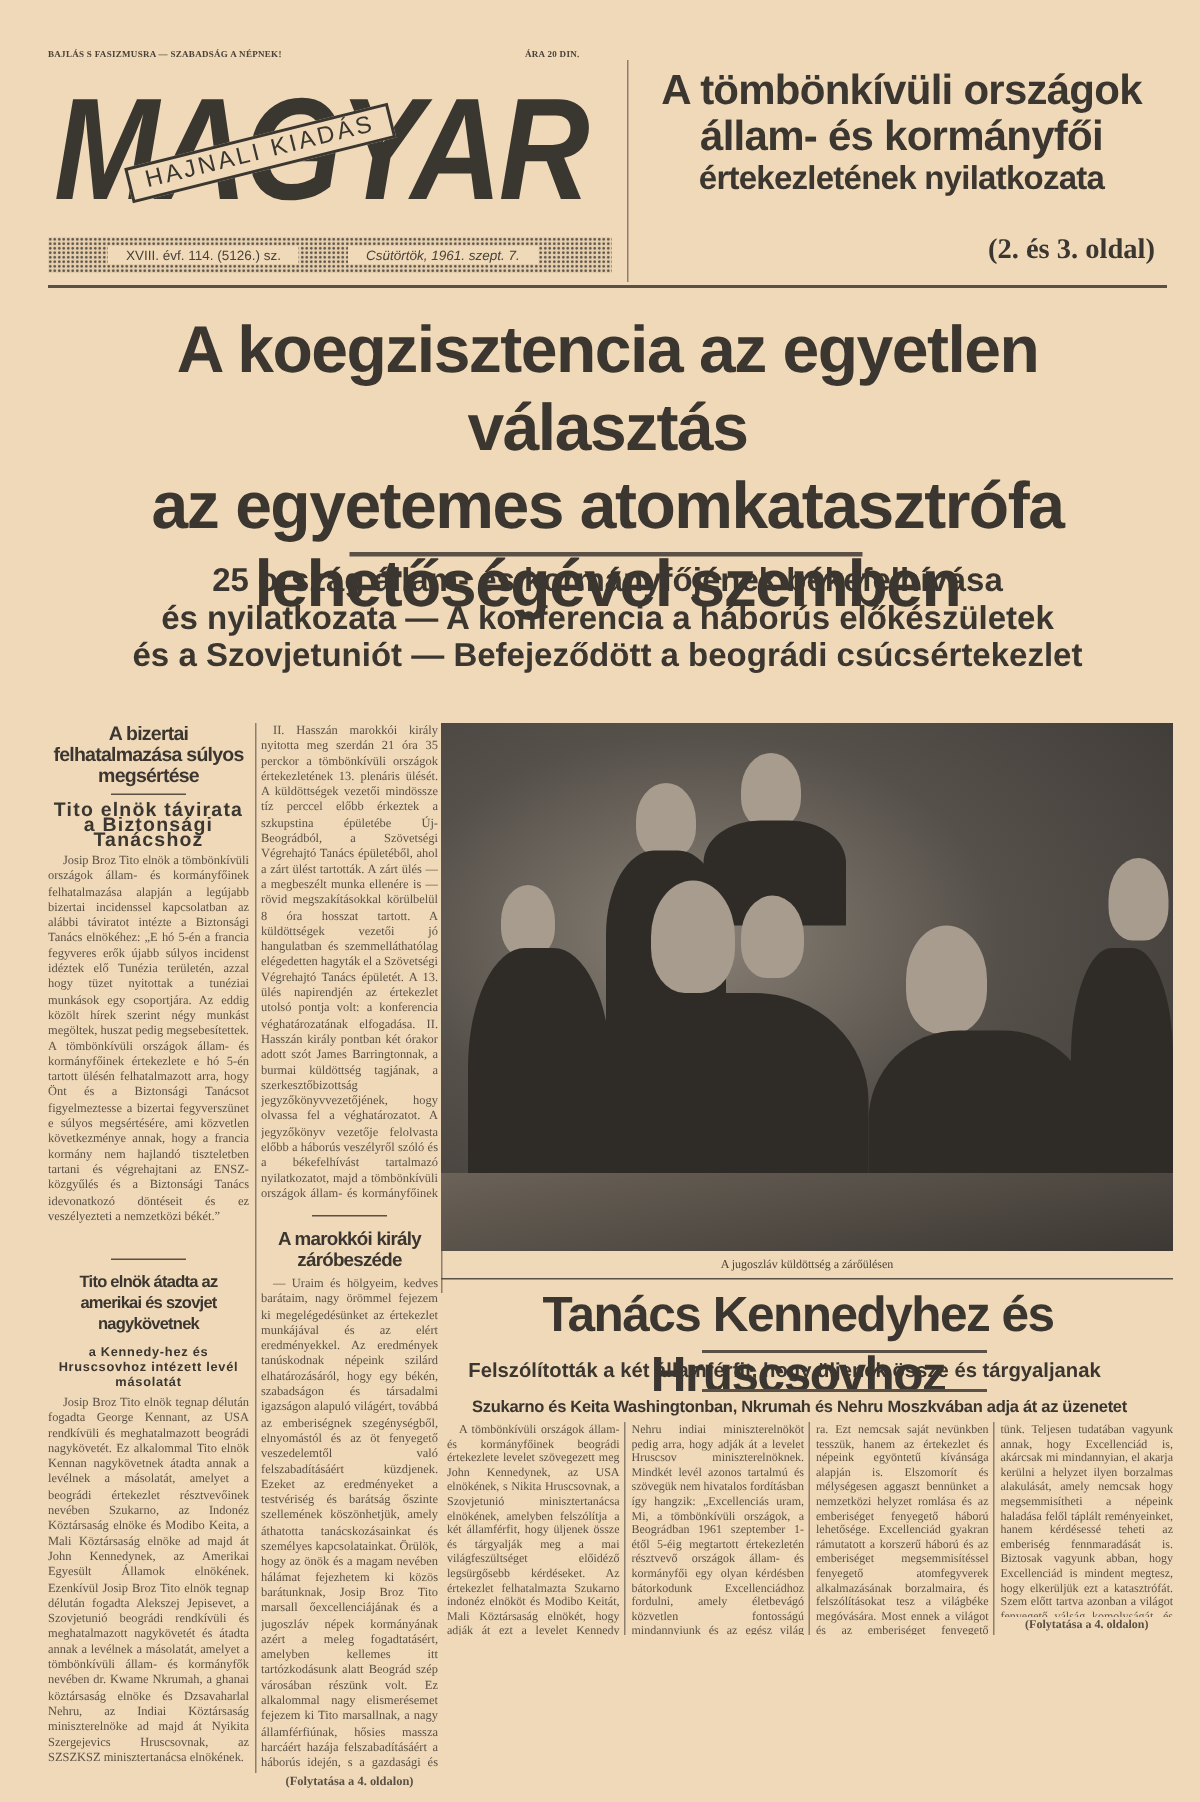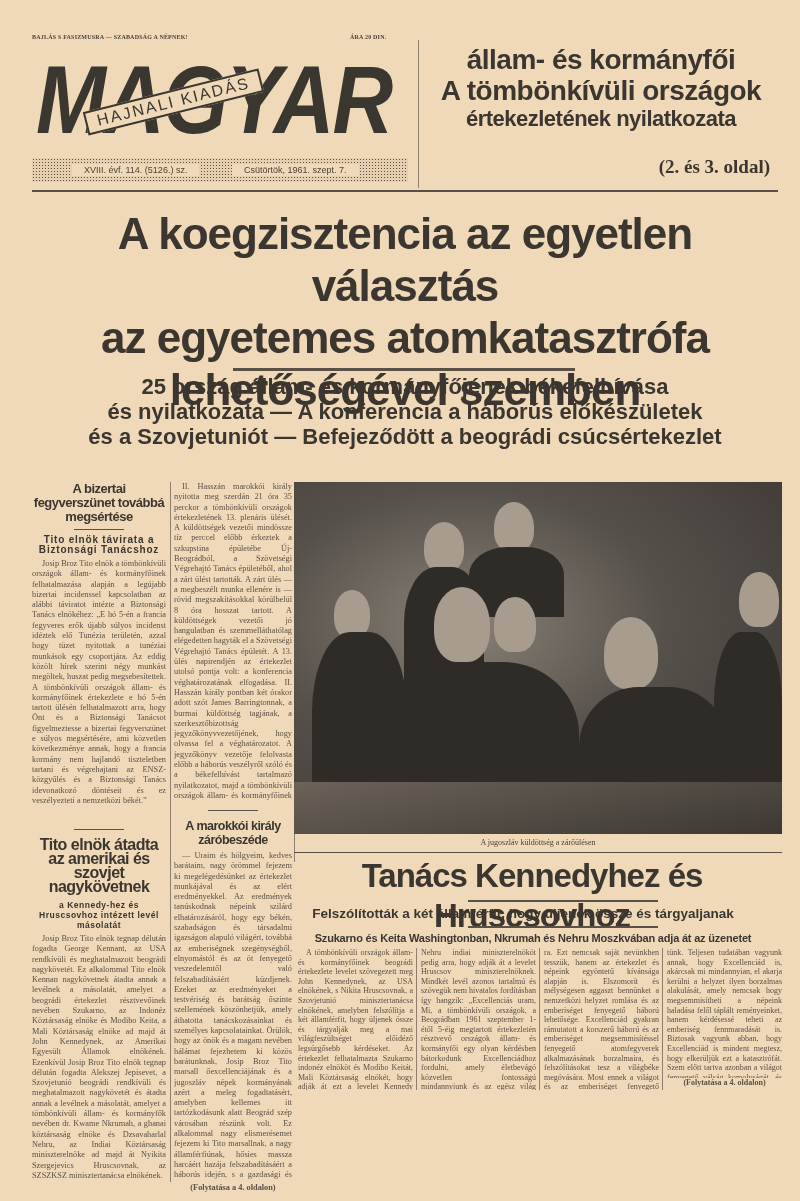--- a/index.html
+++ b/index.html
@@ -30,28 +30,28 @@
   <div class="abs slogan" style="left:4px; top:4px;">BAJLÁS S FASIZMUSRA — SZABADSÁG A NÉPNEK!</div>
   <div class="abs slogan" style="left:322px; top:4px;">ÁRA 20 DIN.</div>
 
   <div class="abs" style="left:8px; top:14px; width:380px; height:110px; overflow:hidden;">
     <div class="masthead">MAGYAR SZÓ</div>
   </div>
   <div class="abs stamp" style="left:55px; top:60px;">HAJNALI KIADÁS</div>
 
   <div class="abs dotbar" style="left:4px; top:128px; width:376px; height:24px;">
     <span class="abs infobox" style="left:40px; top:6px;">XVIII. évf. 114. (5126.) sz.</span>
-    <span class="abs infobox" style="left:200px; top:6px;">Csütörtök, 1961. szept. 7.</span>
+    <span class="abs infobox" style="left:200px; top:6px;font-style:italic;">Csütörtök, 1961. szept. 7.</span>
   </div>
 
   <div class="abs vrule" style="left:390px; top:10px; height:148px;"></div>
 
   <div class="abs cond" style="left:398px; top:14px; width:350px; text-align:center; font-size:28px; line-height:31px;">
+    <div>A tömbönkívüli országok</div>
     <div>állam- és kormányfői</div>
-    <div>A tömbönkívüli országok</div>
     <div style="font-size:22px; line-height:26px;">értekezletének nyilatkozata</div>
   </div>
   <div class="abs" style="right:12px; top:126px; font-family:'Liberation Serif',serif; font-weight:bold; font-size:19px; color:#3b3630;">(2. és 3. oldal)</div>
 
   <div class="abs rule" style="left:4px; top:160px; width:746px; height:2px;"></div>
 
   <div class="abs cond" style="left:0; top:178px; width:754px; text-align:center; font-size:44px; line-height:52px; letter-spacing:-1px;">
     <div>A koegzisztencia az egyetlen választás</div>
     <div>az egyetemes atomkatasztrófa</div>
     <div>lehetőségével szemben</div>
@@ -59,26 +59,26 @@
 
   <div class="abs rule" style="left:205px; top:338px; width:342px; height:3px;"></div>
 
   <div class="abs cond" style="left:0; top:344px; width:754px; text-align:center; font-size:22px; line-height:25px; letter-spacing:0;">
     <div>25 ország állam- és kormányfőjének békefelhívása</div>
     <div>és nyilatkozata — A konferencia a háborús előkészületek</div>
     <div>és a Szovjetuniót — Befejeződött a beográdi csúcsértekezlet</div>
   </div>
 
   <div class="abs" style="left:4px; top:452px; width:134px;">
-    <h2 class="cond" style="font-size:13px; line-height:14px; text-align:center;">A bizertai fegyverszünet továbbá megsértése</h2>
+    <h2 class="cond" style="font-size:13px; line-height:14px; text-align:center;">A bizertai felhatalmazása súlyos megsértése</h2>
     <div style="width:50px; height:1px; background:#5a5046; margin:5px auto;"></div>
-    <h3 style="font-family:'Liberation Sans',sans-serif; font-size:10px; line-height:10px; text-align:center; color:#3b3630; letter-spacing:0.8px;">Tito elnök távirata a Biztonsági Tanácshoz</h3>
+    <h3 style="font-family:'Liberation Sans',sans-serif; font-size:13px; line-height:10px; text-align:center; color:#3b3630; letter-spacing:0.8px;">Tito elnök távirata a Biztonsági Tanácshoz</h3>
     <p class="serif-body" style="margin-top:4px; height:262px; overflow:hidden; text-indent:10px;">Josip Broz Tito elnök a tömbönkívüli országok állam- és kormányfőinek felhatalmazása alapján a legújabb bizertai incidenssel kapcsolatban az alábbi táviratot intézte a Biztonsági Tanács elnökéhez: „E hó 5-én a francia fegyveres erők újabb súlyos incidenst idéztek elő Tunézia területén, azzal hogy tüzet nyitottak a tunéziai munkások egy csoportjára. Az eddig közölt hírek szerint négy munkást megöltek, huszat pedig megsebesítettek. A tömbönkívüli országok állam- és kormányfőinek értekezlete e hó 5-én tartott ülésén felhatalmazott arra, hogy Önt és a Biztonsági Tanácsot figyelmeztesse a bizertai fegyverszünet e súlyos megsértésére, ami közvetlen következménye annak, hogy a francia kormány nem hajlandó tiszteletben tartani és végrehajtani az ENSZ-közgyűlés és a Biztonsági Tanács idevonatkozó döntéseit és ez veszélyezteti a nemzetközi békét.”</p>
     <div style="width:50px; height:1px; background:#5a5046; margin:8px auto;"></div>
-    <h2 class="cond" style="font-size:16px; line-height:14px; text-align:center;">Tito elnök átadta az amerikai és szovjet nagykövetnek</h2>
+    <h2 class="cond" style="font-size:11px; line-height:14px; text-align:center;">Tito elnök átadta az amerikai és szovjet nagykövetnek</h2>
     <h3 style="font-family:'Liberation Sans',sans-serif; font-size:8.5px; line-height:10px; text-align:center; color:#3b3630; letter-spacing:0.5px; margin-top:6px;">a Kennedy-hez és Hruscsovhoz intézett levél másolatát</h3>
     <p class="serif-body" style="margin-top:4px; height:318px; overflow:hidden; text-indent:10px;">Josip Broz Tito elnök tegnap délután fogadta George Kennant, az USA rendkívüli és meghatalmazott beográdi nagykövetét. Ez alkalommal Tito elnök Kennan nagykövetnek átadta annak a levélnek a másolatát, amelyet a beográdi értekezlet résztvevőinek nevében Szukarno, az Indonéz Köztársaság elnöke és Modibo Keita, a Mali Köztársaság elnöke ad majd át John Kennedynek, az Amerikai Egyesült Államok elnökének. Ezenkívül Josip Broz Tito elnök tegnap délután fogadta Alekszej Jepisevet, a Szovjetunió beográdi rendkívüli és meghatalmazott nagykövetét és átadta annak a levélnek a másolatát, amelyet a tömbönkívüli állam- és kormányfők nevében dr. Kwame Nkrumah, a ghanai köztársaság elnöke és Dzsavaharlal Nehru, az Indiai Köztársaság miniszterelnöke ad majd át Nyikita Szergejevics Hruscsovnak, az SZSZKSZ minisztertanácsa elnökének.</p>
   </div>
 
   <div class="abs vrule" style="left:142px; top:452px; height:700px;"></div>
 
   <div class="abs" style="left:146px; top:452px; width:118px;">
     <p class="serif-body" style="height:320px; overflow:hidden; text-indent:8px;">II. Hasszán marokkói király nyitotta meg szerdán 21 óra 35 perckor a tömbönkívüli országok értekezletének 13. plenáris ülését. A küldöttségek vezetői mindössze tíz perccel előbb érkeztek a szkupstina épületébe Új-Beográdból, a Szövetségi Végrehajtó Tanács épületéből, ahol a zárt ülést tartották. A zárt ülés — a megbeszélt munka ellenére is — rövid megszakításokkal körülbelül 8 óra hosszat tartott. A küldöttségek vezetői jó hangulatban és szemmelláthatólag elégedetten hagyták el a Szövetségi Végrehajtó Tanács épületét. A 13. ülés napirendjén az értekezlet utolsó pontja volt: a konferencia véghatározatának elfogadása. II. Hasszán király pontban két órakor adott szót James Barringtonnak, a burmai küldöttség tagjának, a szerkesztőbizottság jegyzőkönyvvezetőjének, hogy olvassa fel a véghatározatot. A jegyzőkönyv vezetője felolvasta előbb a háborús veszélyről szóló és a békefelhívást tartalmazó nyilatkozatot, majd a tömbönkívüli országok állam- és kormányfőinek nyilatkozatát. A marokkói király ezután elmondotta záróbeszédét.</p>
     <div style="width:50px; height:1px; background:#5a5046; margin:8px auto;"></div>
     <h2 class="cond" style="font-size:12.5px; line-height:14px; text-align:center;">A marokkói király záróbeszéde</h2>

